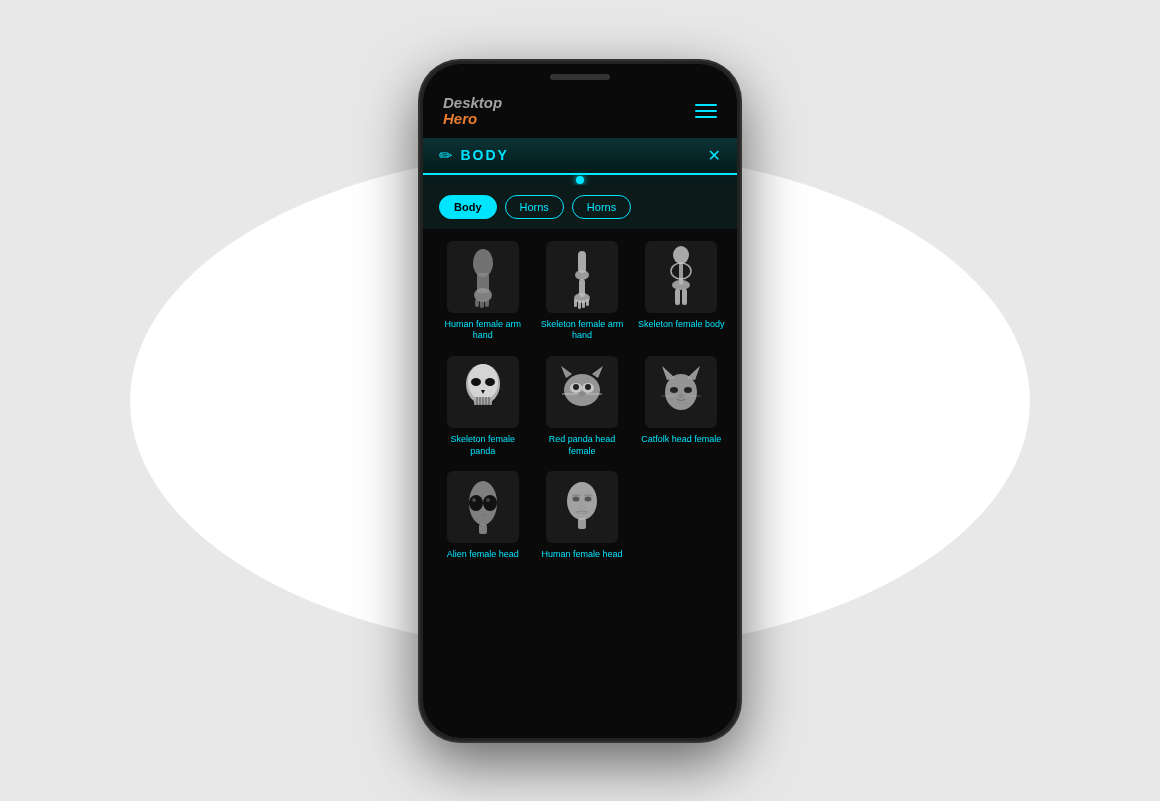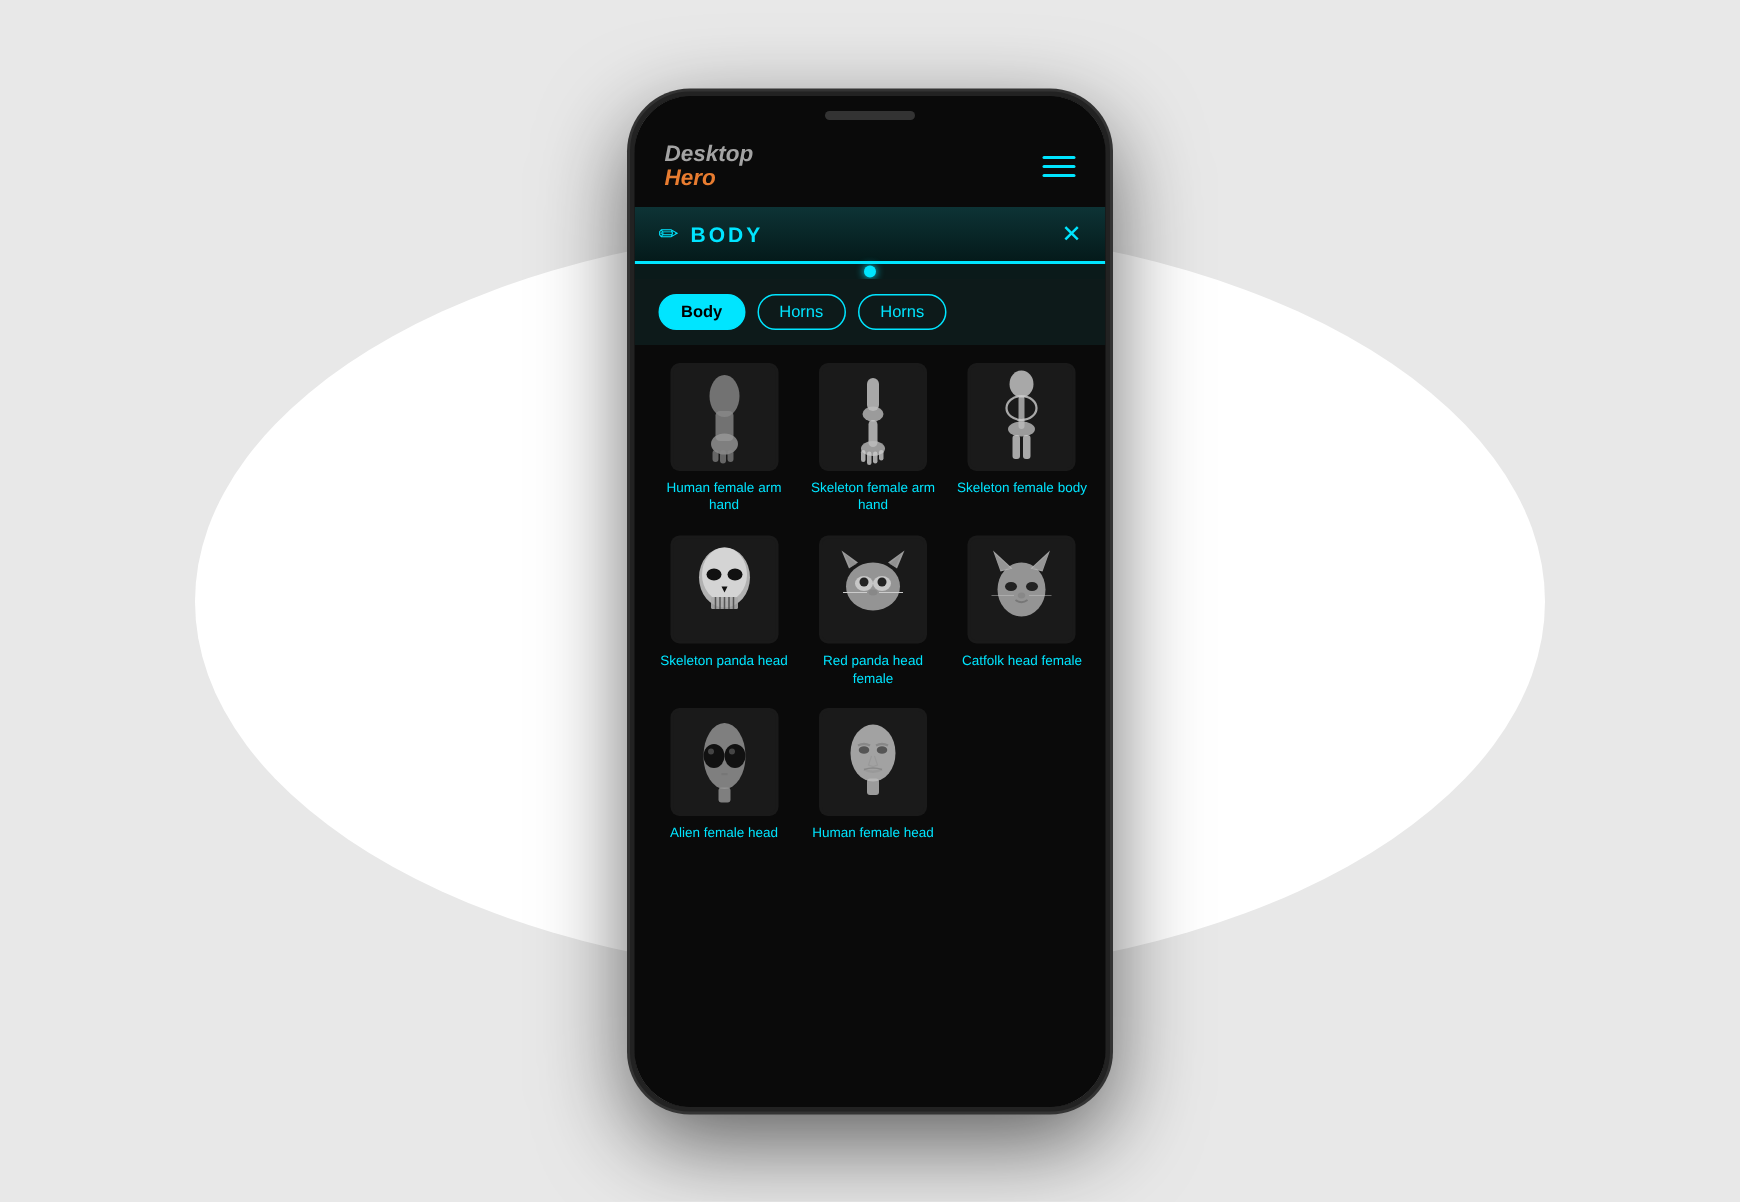--- a/index.html
+++ b/index.html
@@ -396,21 +396,21 @@
                 <path d="M32 32 L34 36 L36 32" fill="#111"></path>
 
                 <rect x="25" y="39" width="18" height="8" fill="#aaa" rx="1" opacity="0.9"></rect>
                 <line x1="28" y1="39" x2="28" y2="47" stroke="#555" stroke-width="1"></line>
                 <line x1="31" y1="39" x2="31" y2="47" stroke="#555" stroke-width="1"></line>
                 <line x1="34" y1="39" x2="34" y2="47" stroke="#555" stroke-width="1"></line>
                 <line x1="37" y1="39" x2="37" y2="47" stroke="#555" stroke-width="1"></line>
                 <line x1="40" y1="39" x2="40" y2="47" stroke="#555" stroke-width="1"></line>
               </svg>
             </div>
-            <span class="item-label">Skeleton panda head</span>
+            <span class="item-label">Skeleton female panda</span>
           </div>
 
           <div class="grid-item">
             <div class="item-thumb">
               <svg class="thumb-svg" viewBox="0 0 68 68">
                 <rect width="68" height="68" fill="#1a1a1a" rx="4"></rect>
 
                 <ellipse cx="34" cy="32" rx="18" ry="16" fill="#aaa" opacity="0.85"></ellipse>
 
                 <polygon points="18,20 13,8 24,16" fill="#bbb" opacity="0.8"></polygon>

